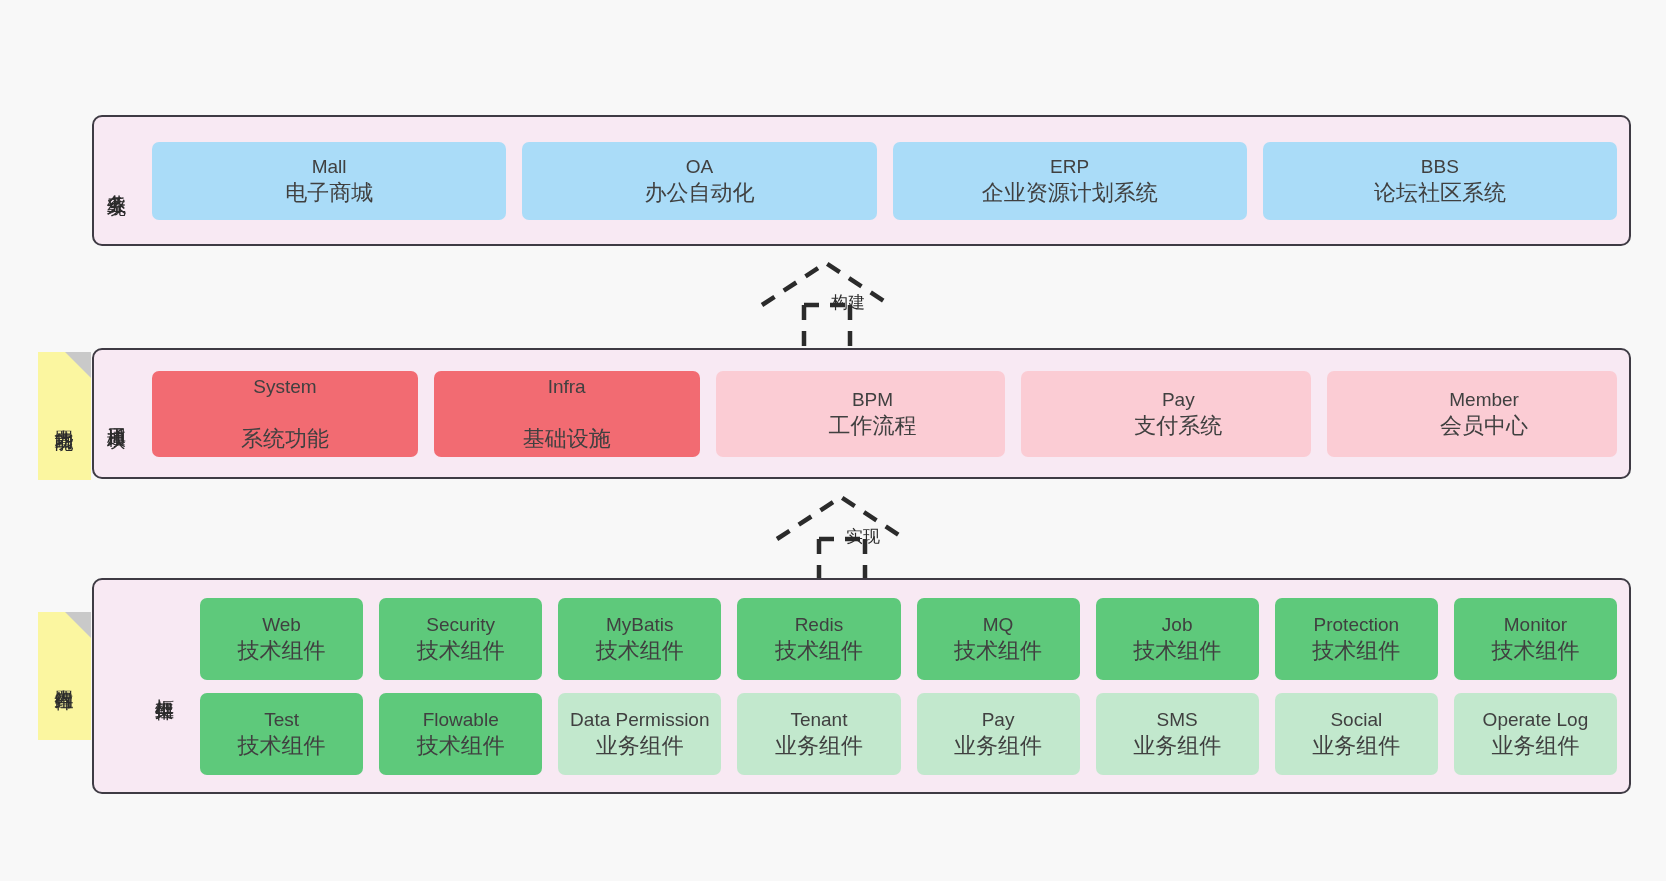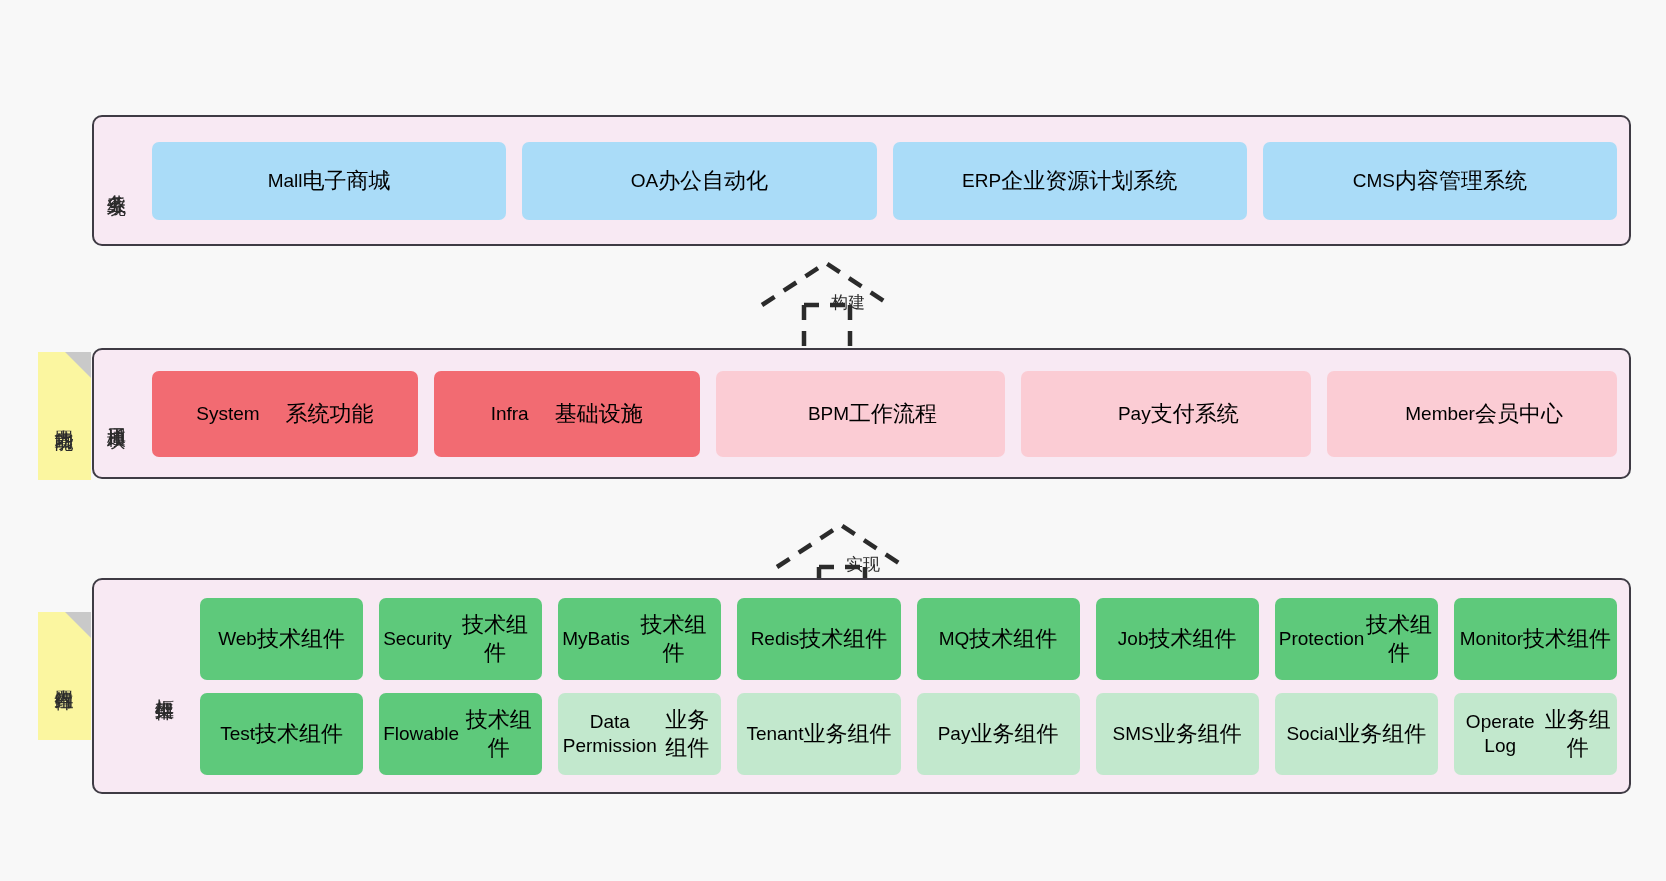--- a/index.html
+++ b/index.html
@@ -49,26 +49,26 @@
     display: flex;
     gap: 16px;
     align-items: stretch;
   }
 
   
   .card {
     flex: 1 1 0;
     border-radius: 7px;
     display: flex;
-    flex-direction: row;
+    flex-direction: column;
     align-items: center;
     justify-content: center;
     text-align: center;
     padding: 6px 4px;
-    color: #000000;
+    color: #404040;
     line-height: 1.25;
   }
   .card .t1 { font-size: 19px; }
   .card .t2 { font-size: 22px; }
 
   .h-business { height: 78px; }
   .h-module   { height: 86px; }
   .h-frame    { height: 82px; }
 
   .c-blue        { background: #aadcf8; }
@@ -131,22 +131,22 @@
           </div>
           <div class="card c-blue h-business">
             <div class="t1">OA</div>
             <div class="t2">办公自动化</div>
           </div>
           <div class="card c-blue h-business">
             <div class="t1">ERP</div>
             <div class="t2">企业资源计划系统</div>
           </div>
           <div class="card c-blue h-business">
-            <div class="t1">CMS</div>
-            <div class="t2">内容管理系统</div>
+            <div class="t1">BBS</div>
+            <div class="t2">论坛社区系统</div>
           </div>
         </div>
       </div>
   </div>
 
   <div class="conn" style="left:740px; top:253px; width:190px; height:100px;">
     <svg width="190" height="100" viewBox="0 0 190 100">
       <path d="M 22 52 L 86 10 L 150 52" fill="none" stroke="#2b2b2b" stroke-width="4.5" stroke-dasharray="15 11" stroke-linecap="butt"></path>
       <path d="M 64 52 L 64 100 M 64 52 L 110 52 M 110 52 L 110 100" fill="none" stroke="#2b2b2b" stroke-width="4.5" stroke-dasharray="15 11" stroke-linecap="butt"></path>
     </svg>
@@ -178,21 +178,21 @@
             <div class="t2">支付系统</div>
           </div>
           <div class="card c-pink h-module">
             <div class="t1">Member</div>
             <div class="t2">会员中心</div>
           </div>
         </div>
       </div>
   </div>
 
-  <div class="conn" style="left:755px; top:515px; width:190px; height:100px;text-decoration:underline;">
+  <div class="conn" style="left:755px; top:487px; width:190px; height:100px;text-decoration:underline;">
     <svg width="190" height="100" viewBox="0 0 190 100">
       <path d="M 22 52 L 86 10 L 150 52" fill="none" stroke="#2b2b2b" stroke-width="4.5" stroke-dasharray="15 11" stroke-linecap="butt"></path>
       <path d="M 64 52 L 64 100 M 64 52 L 110 52 M 110 52 L 110 100" fill="none" stroke="#2b2b2b" stroke-width="4.5" stroke-dasharray="15 11" stroke-linecap="butt"></path>
     </svg>
     <span class="conn-label" style="left:67px; top:38px;">实现</span>
   </div>
 
   <div class="note" id="note-2" style="left:38px; top:612px; height:128px;">
     <span>内置组件</span>
   </div>

